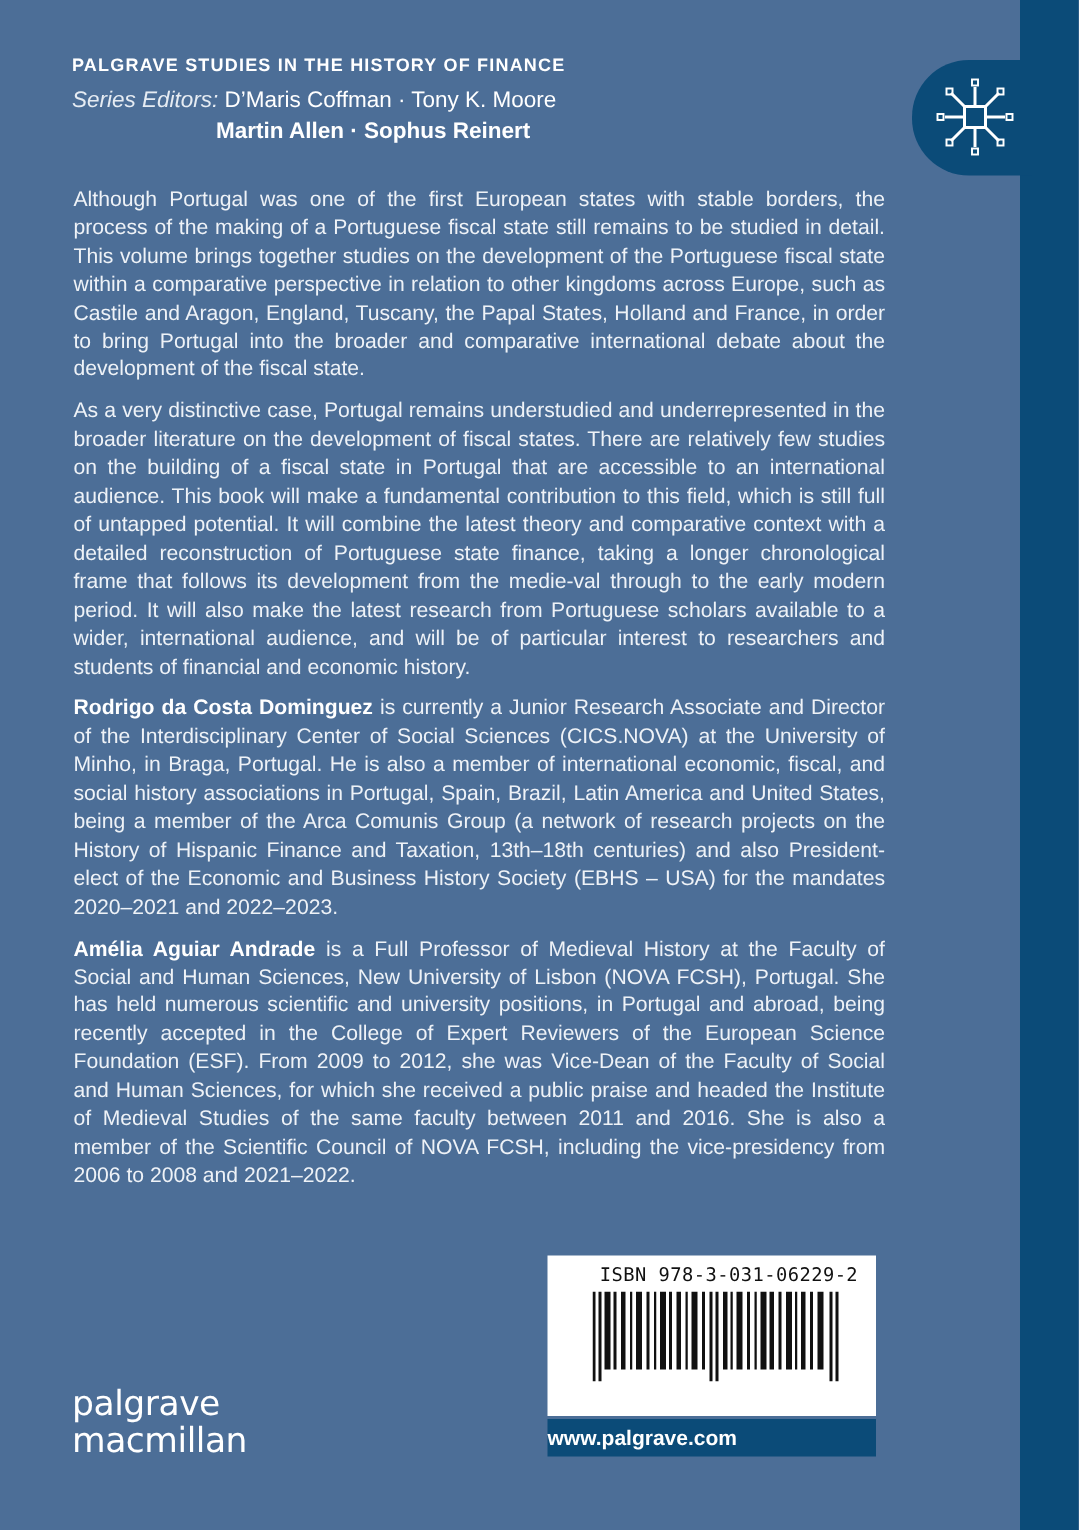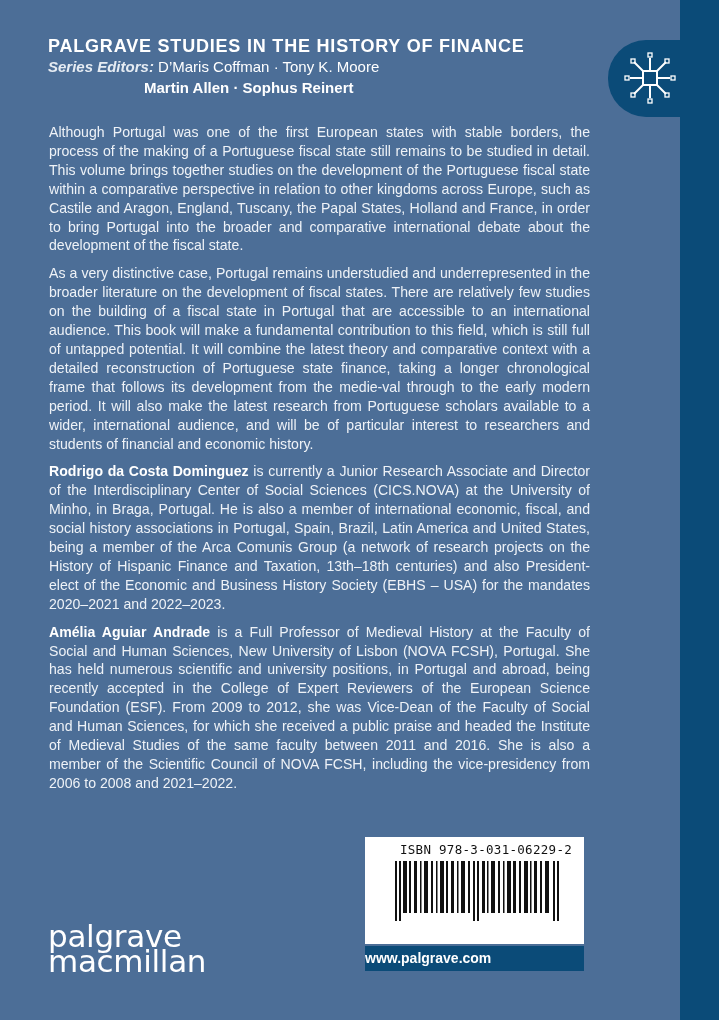--- a/index.html
+++ b/index.html
@@ -13,28 +13,28 @@
       position: absolute; left: 680px; top: 0; width: 39px; height: 1020px;
       background: #0b4b78;
     }
     .tab {
       position: absolute; left: 608px; top: 40px; width: 80px; height: 77px;
       background: #0b4b78; border-radius: 38px 0 0 38px;
     }
     .tab svg { position: absolute; left: 14px; top: 10px; }
     .series-title {
       position: absolute; left: 48px; top: 36px;
-      font-size: 18px; font-weight: bold; letter-spacing: 0.8px; color: #ffffff;
+      font-size: 12px; font-weight: bold; letter-spacing: 0.8px; color: #ffffff;
       white-space: nowrap;
     }
     .editors {
       position: absolute; left: 48px; top: 56px; font-size: 15px; color: #ffffff;
       line-height: 21px;
     }
-    .editors .label { font-style: italic; font-weight: bold; color: #e6ecf3; }
+    .editors .label { font-style: italic; font-weight: normal; color: #e6ecf3; }
     .editors .names { font-weight: normal; }
     .editors .line2 { padding-left: 96px; font-weight: bold; display: block; }
     .body-text {
       position: absolute; left: 49px; top: 123px; width: 541px;
       font-size: 14.1px; line-height: 18.9px; text-align: justify; color: #eef2f7;
     }
     .body-text p { margin: 0 0 9px 0; }
     .body-text b { color: #ffffff; }
     .isbn-box {
       position: absolute; left: 365px; top: 837px; width: 219px; height: 107px;
@@ -51,21 +51,21 @@
       font-family: "DejaVu Sans Mono", monospace; font-size: 15px; color: #111;
       letter-spacing: 3.2px; white-space: nowrap;
     }
     .url-band {
       position: absolute; left: 365px; top: 946px; width: 219px; height: 25px;
       background: #0b4b78; color: #ffffff; text-align: left;
       font-size: 14px; font-weight: bold; line-height: 25px;
     }
     .publisher {
       position: absolute; left: 48px; top: 924px; color: #ffffff;
-      font-family: "DejaVu Sans", sans-serif; font-size: 31px; line-height: 25px;
+      font-family: "DejaVu Sans", sans-serif; font-size: 23px; line-height: 25px;
       letter-spacing: -0.3px;
     }
     .publisher span { display: block; }
   </style>
 </head>
 <body>
 
 <div class="stripe"></div>
 
 <div class="tab">

